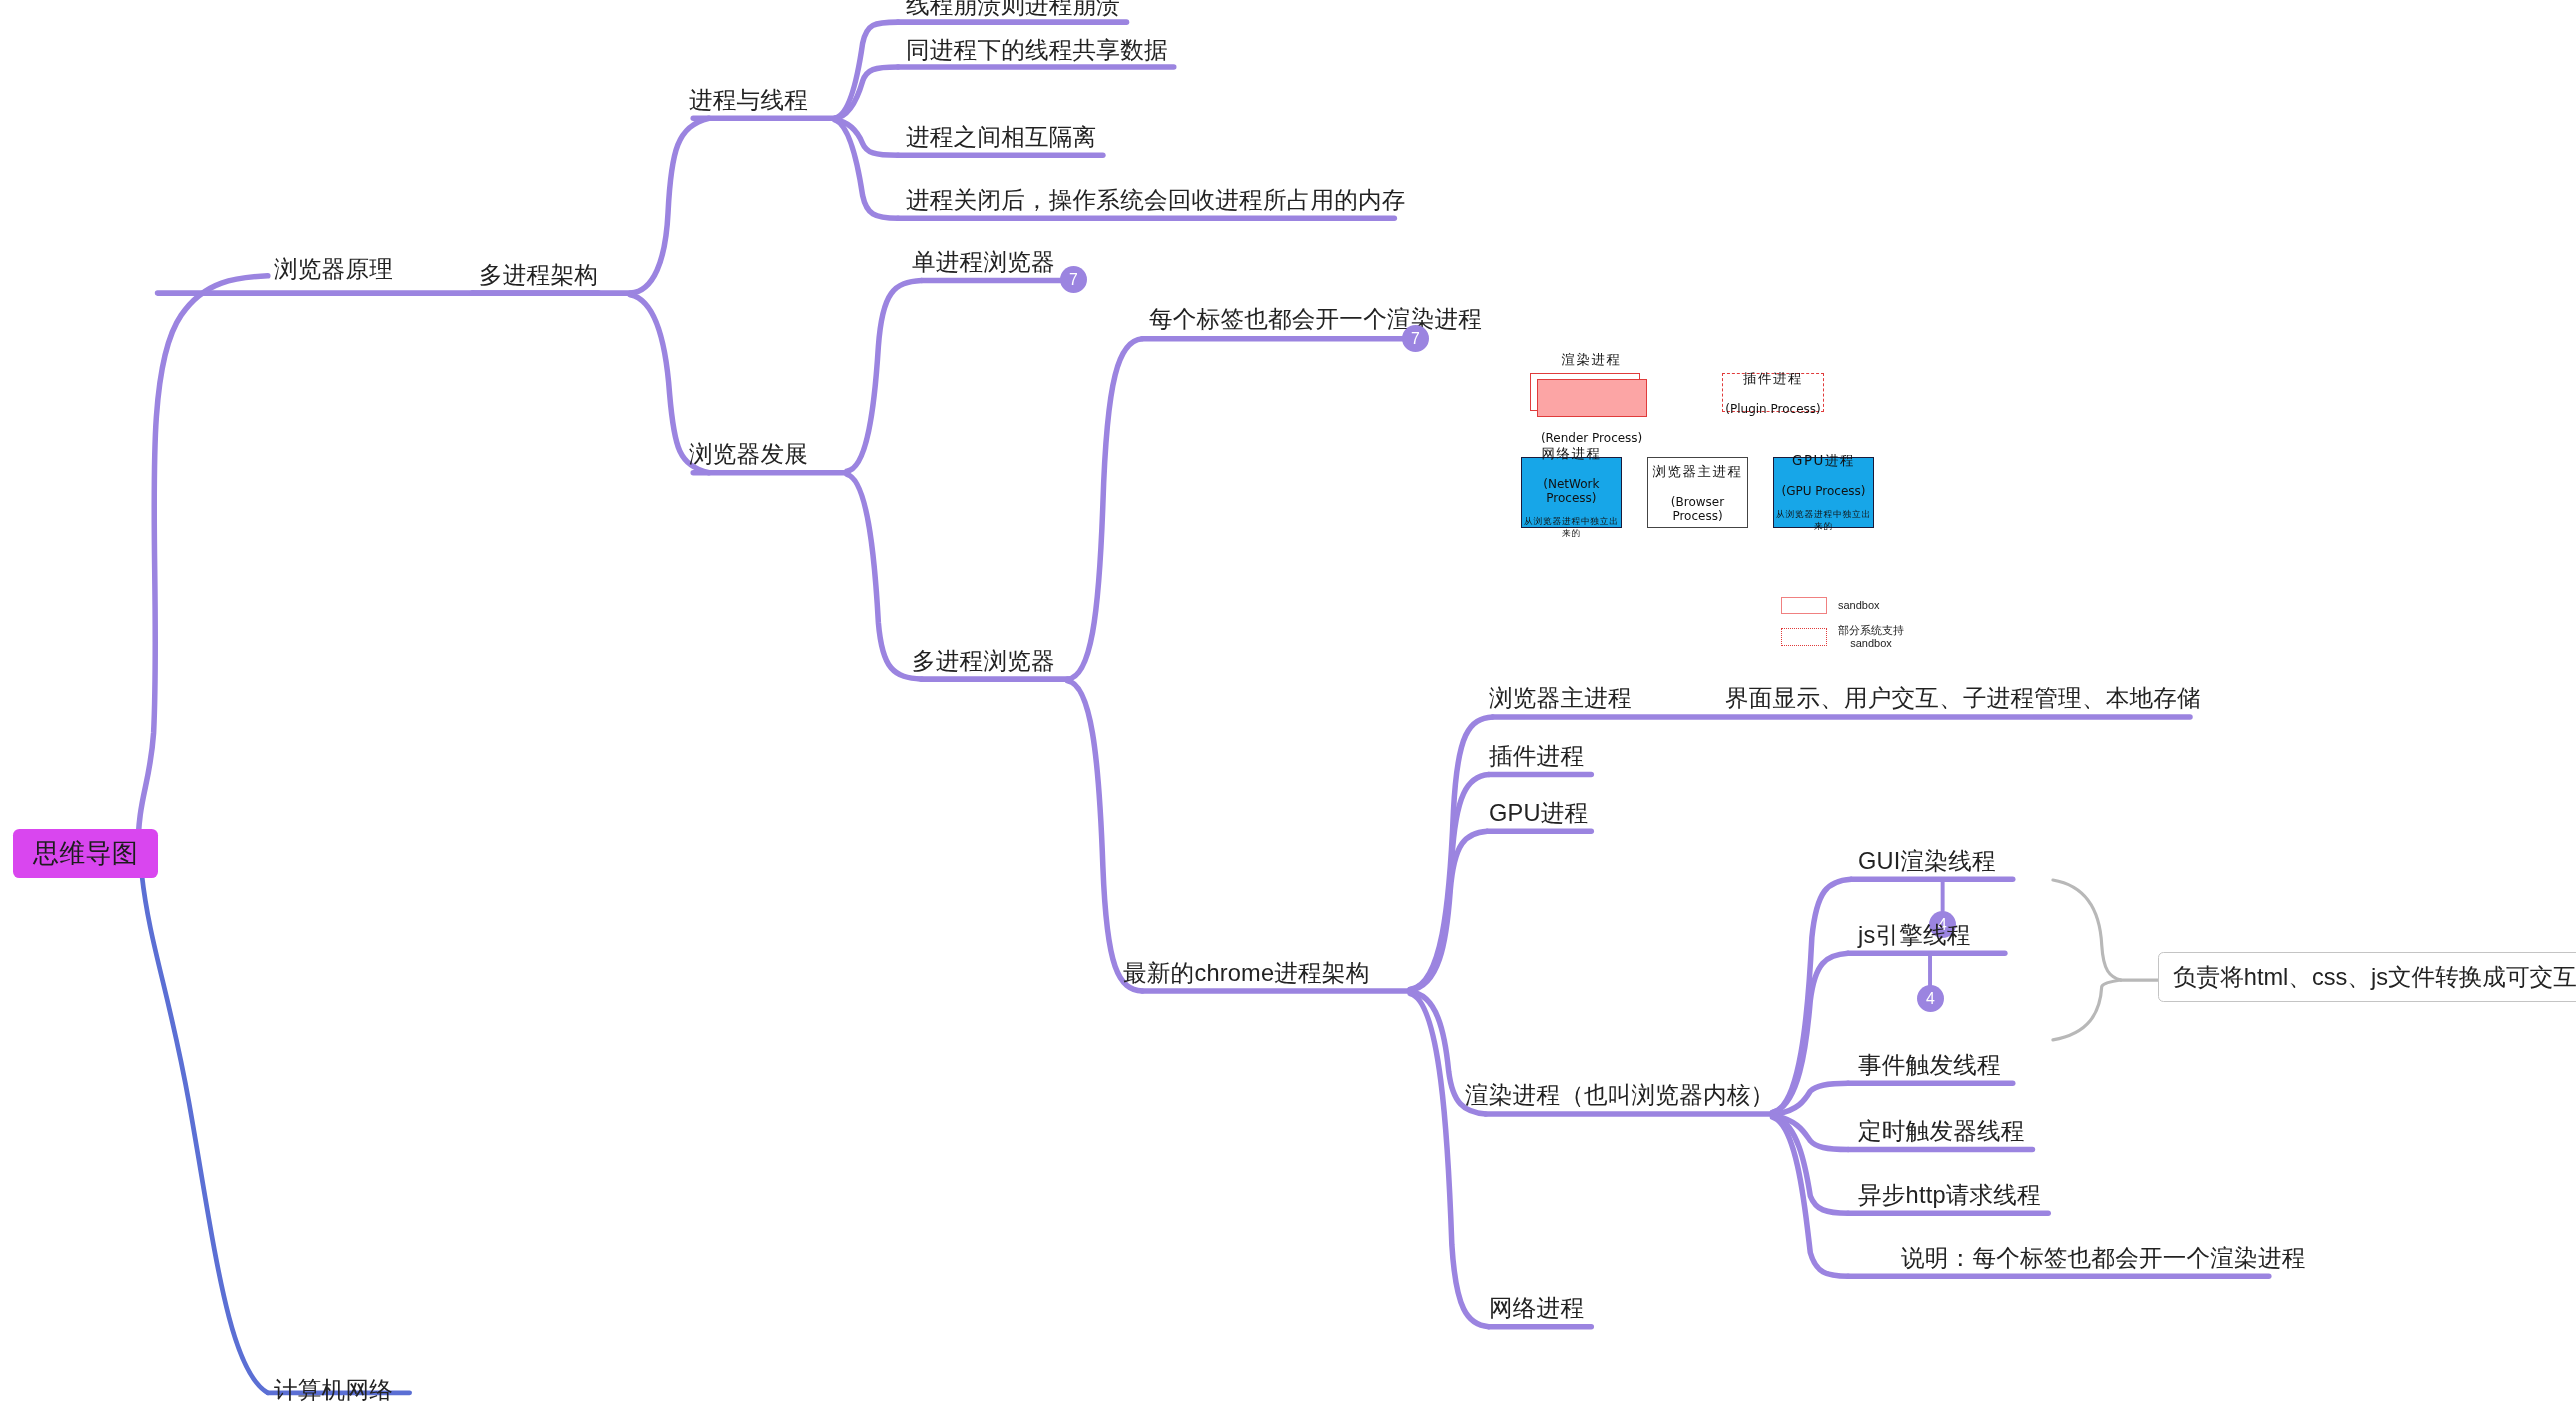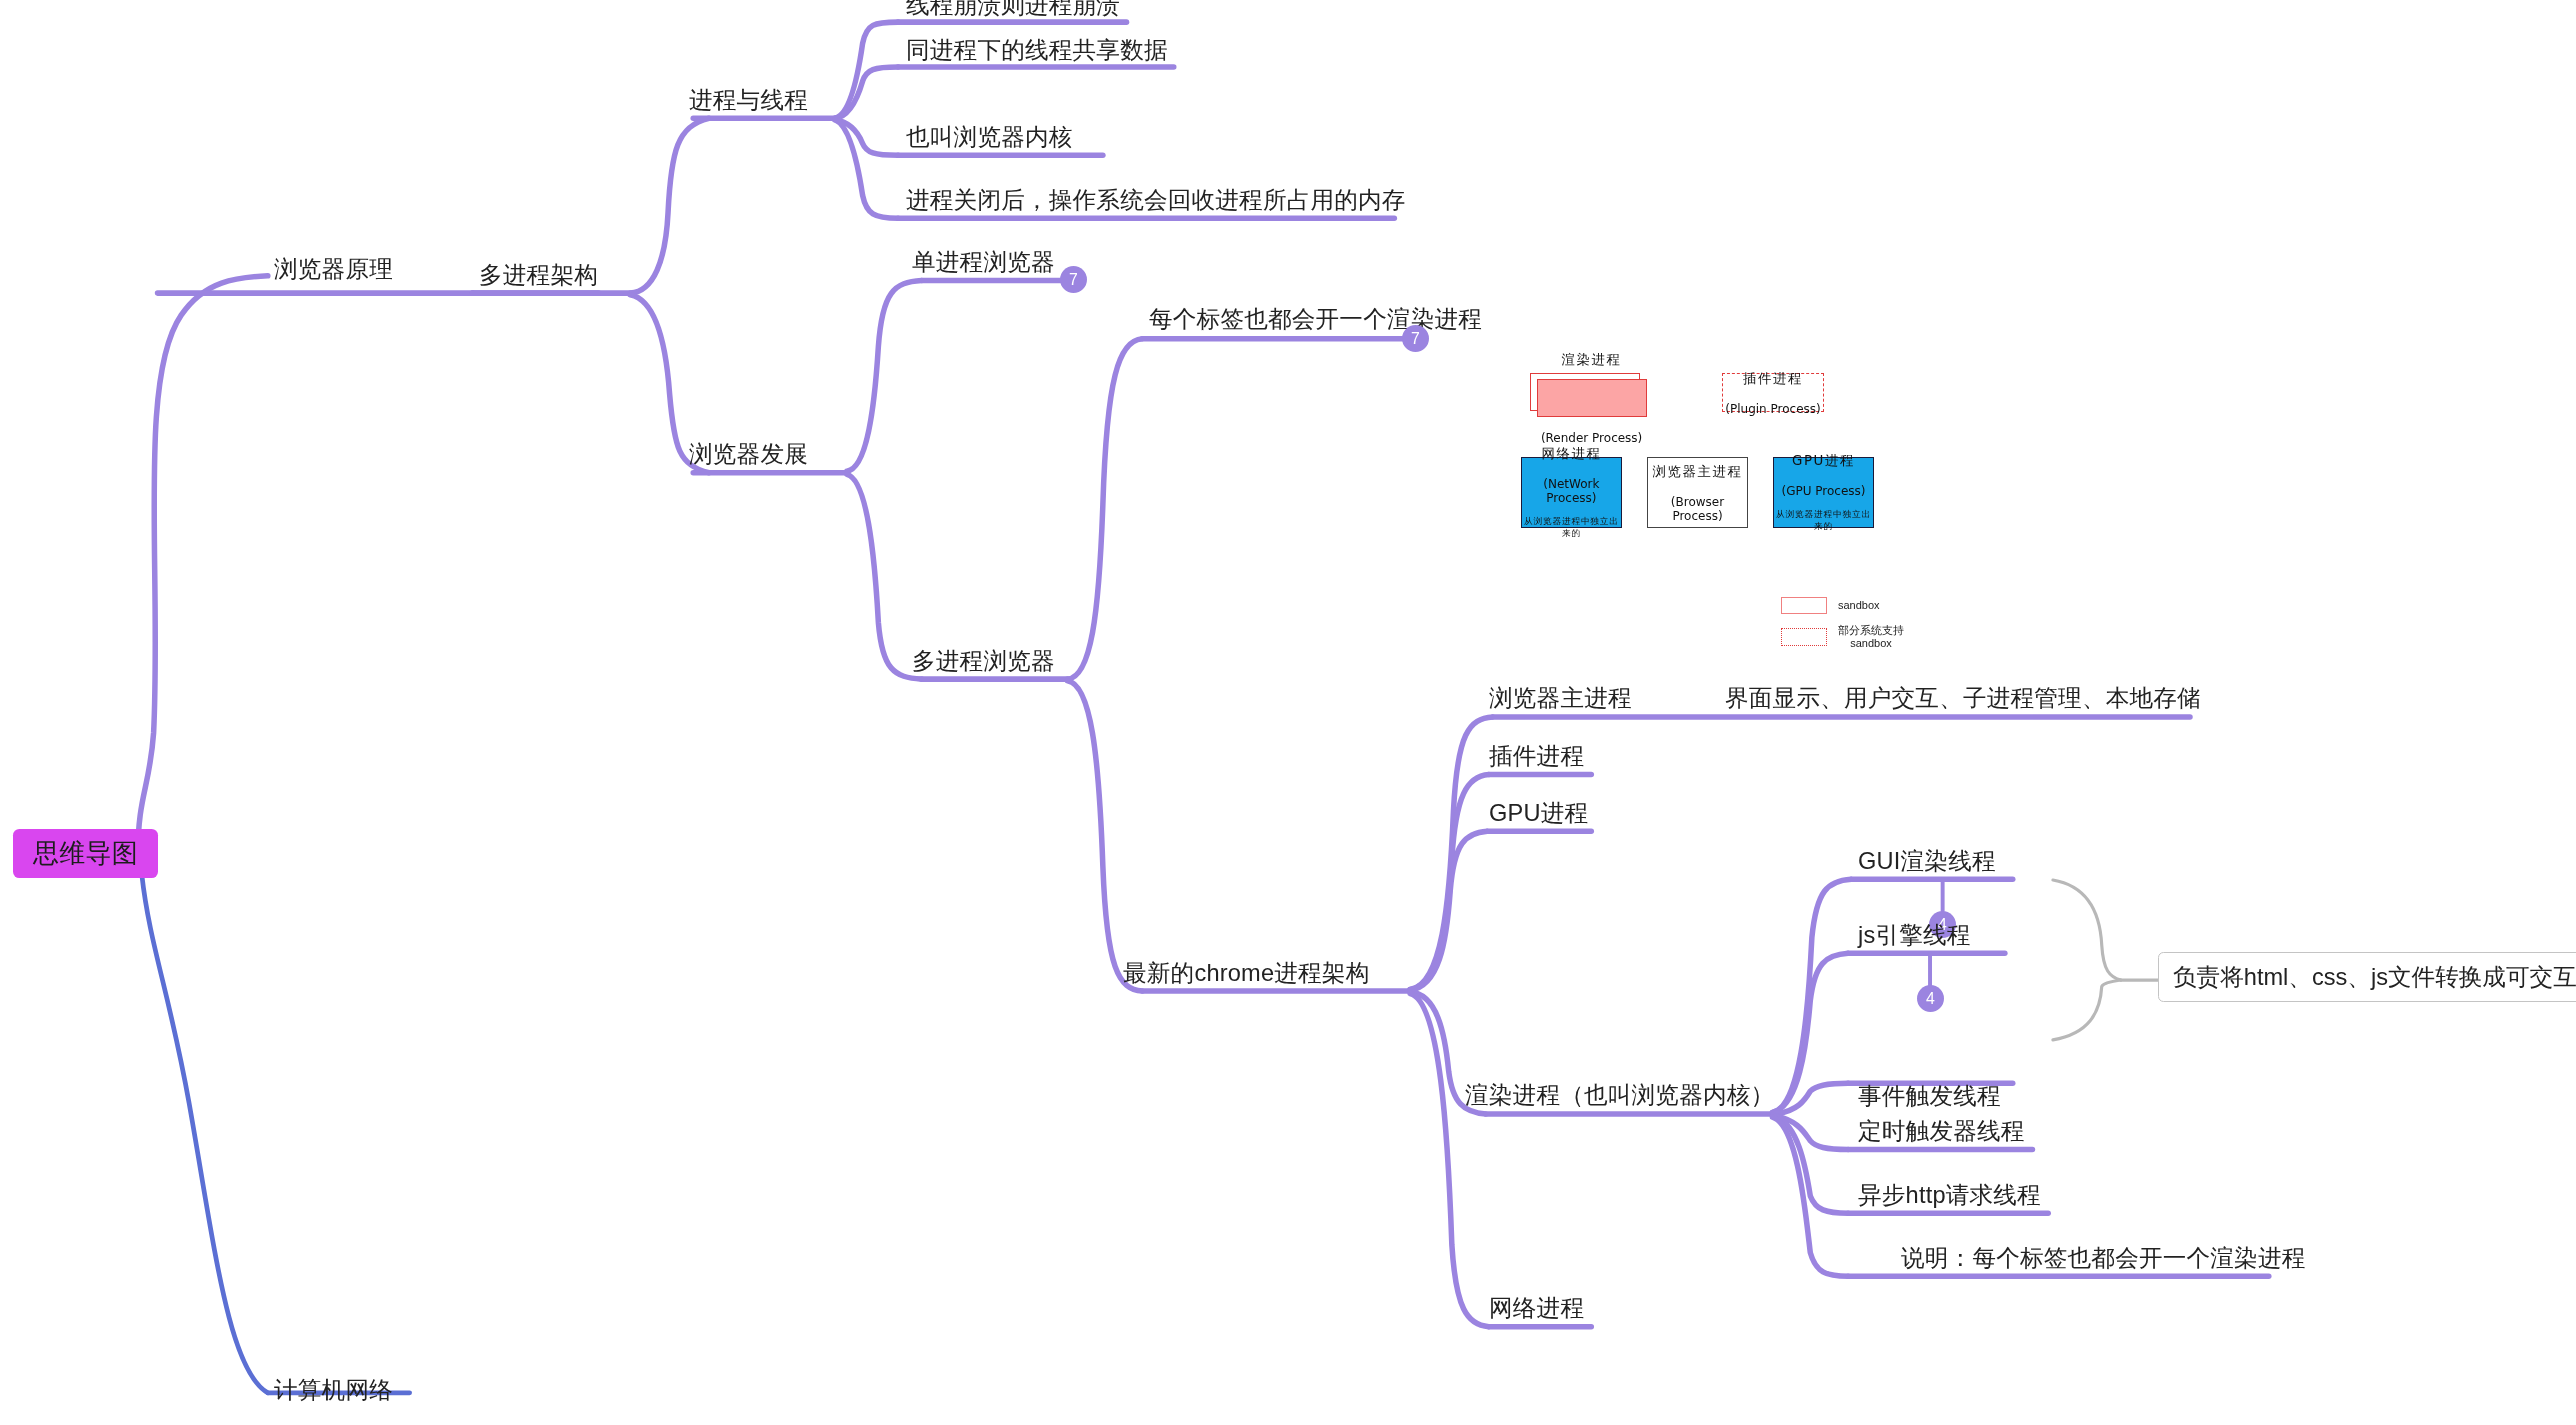--- a/index.html
+++ b/index.html
@@ -208,21 +208,21 @@
 
   <div class="node" style="left:274px; top:256px;">浏览器原理</div>
   <div class="node" style="left:274px; top:1377px;">计算机网络</div>
 
   <div class="node" style="left:479px; top:262px;">多进程架构</div>
 
   <div class="node" style="left:689px; top:87px;">进程与线程</div>
 
   <div class="node" style="left:906px; top:-7.9px;">线程崩溃则进程崩溃</div>
   <div class="node" style="left:906px; top:37px;">同进程下的线程共享数据</div>
-  <div class="node" style="left:906px; top:124px;">也叫浏览器内核</div>
+  <div class="node" style="left:906px; top:124px;">进程之间相互隔离</div>
   <div class="node" style="left:906px; top:187px;">进程关闭后，操作系统会回收进程所占用的内存</div>
 
   <div class="node" style="left:689px; top:441px;">浏览器发展</div>
 
   <div class="node" style="left:912px; top:249px;">单进程浏览器</div>
   <div class="badge" style="left:1060px; top:266px;">7</div>
 
   <div class="node" style="left:912px; top:648px;">多进程浏览器</div>
 
   <div class="node" style="left:1149px; top:306px;">每个标签也都会开一个渲染进程</div>
@@ -237,21 +237,21 @@
   <div class="node" style="left:1489px; top:800px;">GPU进程</div>
   <div class="node" style="left:1465px; top:1082px;">渲染进程（也叫浏览器内核）</div>
   <div class="node" style="left:1489px; top:1295px;">网络进程</div>
 
   <div class="node" style="left:1858px; top:848px;">GUI渲染线程</div>
   <div class="badge" style="left:1929px; top:911px;">4</div>
 
   <div class="node" style="left:1858px; top:922px;">js引擎线程</div>
   <div class="badge" style="left:1917px; top:985px;">4</div>
 
-  <div class="node" style="left:1858px; top:1052px;margin-top:31px;">事件触发线程</div>
+  <div class="node" style="left:1858px; top:1052px;">事件触发线程</div>
   <div class="node" style="left:1858px; top:1118px;">定时触发器线程</div>
   <div class="node" style="left:1858px; top:1182px;">异步http请求线程</div>
   <div class="node" style="left:1858px; top:1245px;margin-left:43px;">说明：每个标签也都会开一个渲染进程</div>
 
   <div class="callout" style="left:2158px; top:952px;">负责将html、css、js文件转换成可交互的页面</div>
 
   <div class="diagram">
 
     <div class="pbox pbox-render-shadow"></div>
     <div class="pbox pbox-render">

